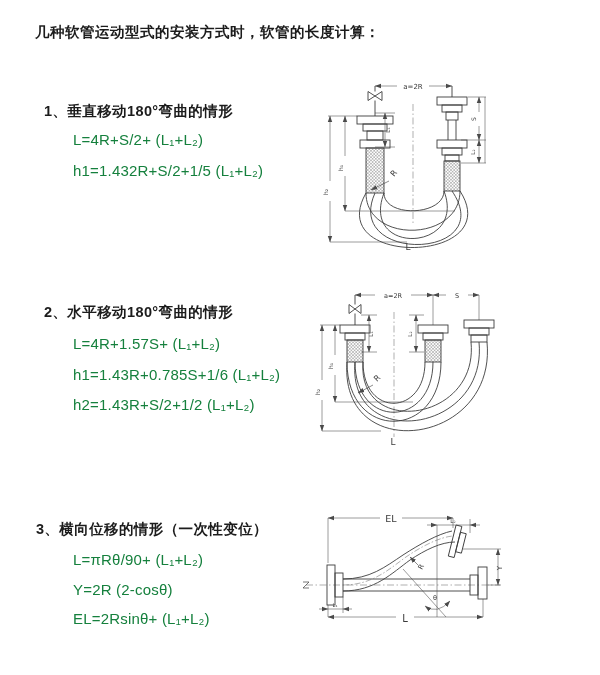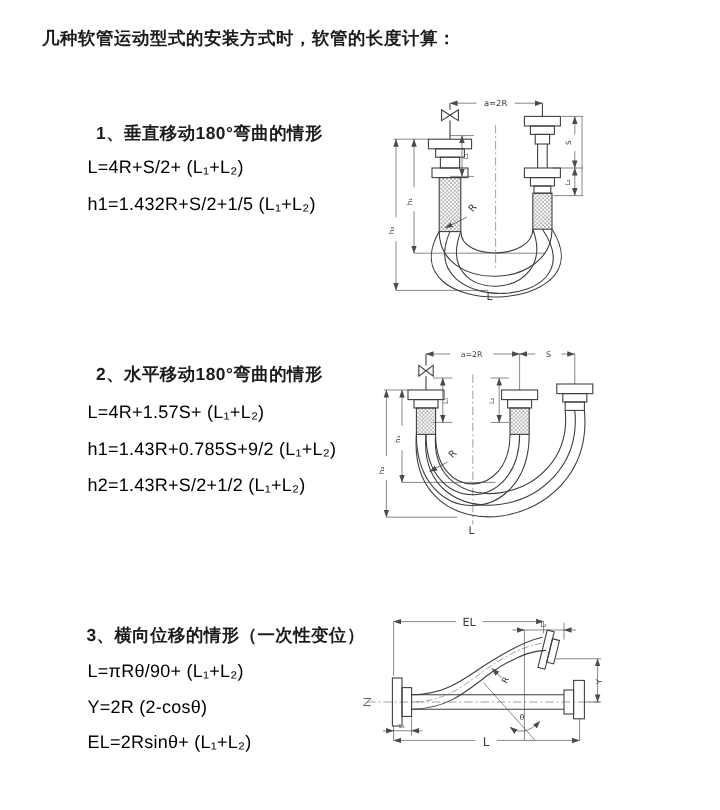--- a/index.html
+++ b/index.html
@@ -1,37 +1,37 @@
 <!DOCTYPE html>
 <html><head>
 <meta charset="utf-8">
 <style>
   html,body{margin:0;padding:0;background:#fff;}
   .page{position:relative;width:600px;height:675px;background:#ffffff;overflow:hidden;
         font-family:"Liberation Sans",sans-serif;color:#1c1c1c;}
   .title{position:absolute;left:35px;top:23px;font-size:14.5px;font-weight:bold;letter-spacing:.5px;}
-  .heading{position:absolute;font-size:14.5px;font-weight:bold;letter-spacing:.4px;white-space:nowrap;margin-left:36px;}
-  .formula{position:absolute;font-size:15px;font-weight:400;letter-spacing:.2px;white-space:nowrap;color:#000000;}
+  .heading{position:absolute;font-size:14.5px;font-weight:bold;letter-spacing:.4px;white-space:nowrap;}
+  .formula{position:absolute;font-size:15px;font-weight:400;letter-spacing:.2px;white-space:nowrap;color:#15803d;}
   svg{position:absolute;overflow:visible;}
   svg text{font-family:"DejaVu Sans","Liberation Sans",sans-serif;fill:#3a3a3a;}
 </style>
 </head>
 <body>
 
 <div class="page">
 
   <div class="title">几种软管运动型式的安装方式时，软管的长度计算：</div>
 
   <div class="heading" style="left:44px;top:102px">1、垂直移动180°弯曲的情形</div>
   <div class="formula" style="left:73px;top:131px">L=4R+S/2+ (L₁+L₂)</div>
   <div class="formula" style="left:73px;top:162px">h1=1.432R+S/2+1/5 (L₁+L₂)</div>
 
   <div class="heading" style="left:44px;top:303px">2、水平移动180°弯曲的情形</div>
   <div class="formula" style="left:73px;top:335px">L=4R+1.57S+ (L₁+L₂)</div>
-  <div class="formula" style="left:73px;top:366px">h1=1.43R+0.785S+9/2 (L₁+L₂)</div>
+  <div class="formula" style="left:73px;top:366px">h1=1.43R+0.785S+1/6 (L₁+L₂)</div>
   <div class="formula" style="left:73px;top:396px">h2=1.43R+S/2+1/2 (L₁+L₂)</div>
 
   <div class="heading" style="left:36px;top:520px">3、横向位移的情形（一次性变位）</div>
   <div class="formula" style="left:73px;top:551px">L=πRθ/90+ (L₁+L₂)</div>
   <div class="formula" style="left:73px;top:581px">Y=2R (2-cosθ)</div>
   <div class="formula" style="left:73px;top:610px">EL=2Rsinθ+ (L₁+L₂)</div>
 
   <svg style="left:315px;top:66px" width="200" height="196" viewBox="0 0 200 196">
     <defs>
       <marker id="m1" markerWidth="7" markerHeight="6" refX="6.3" refY="3" orient="auto-start-reverse" markerUnits="userSpaceOnUse">

